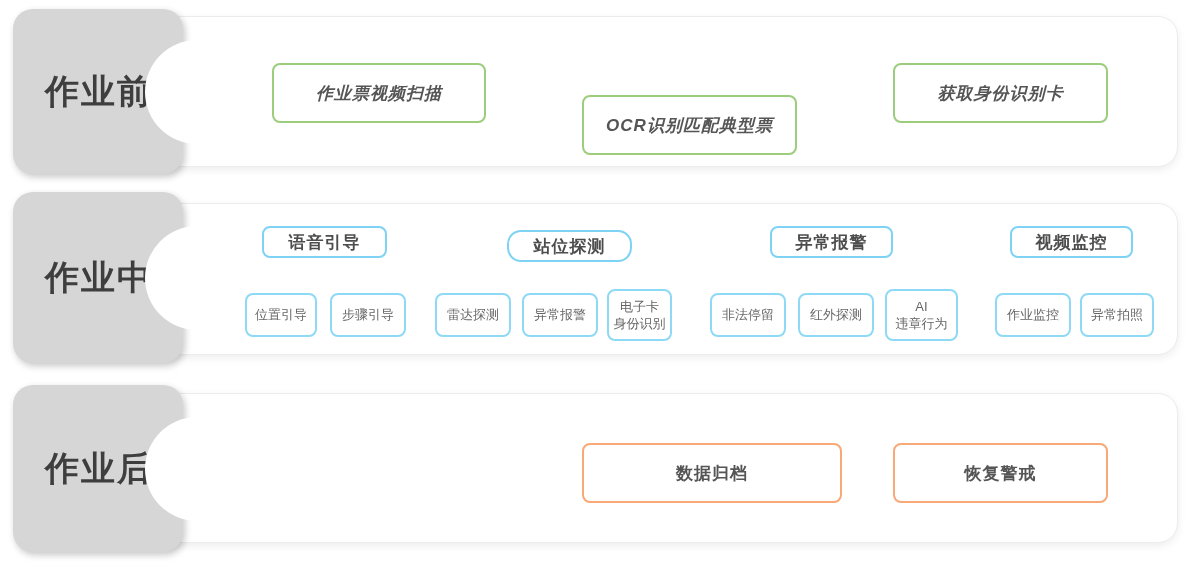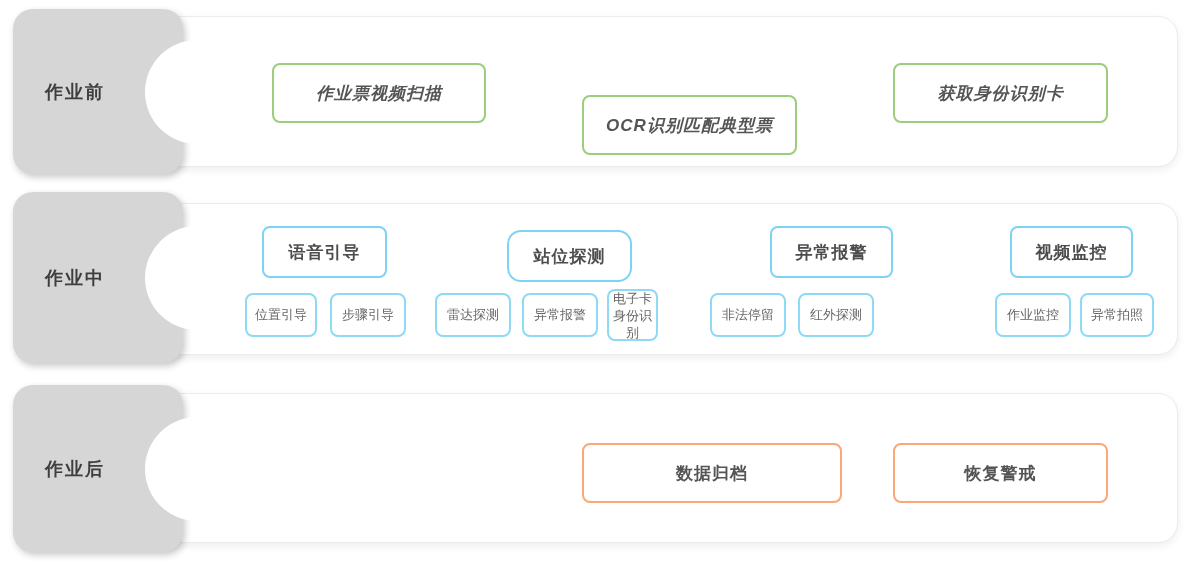--- a/index.html
+++ b/index.html
@@ -22,37 +22,37 @@
     border:1px solid var(--panel-border);border-radius:20px;
     box-shadow:0 3px 8px rgba(0,0,0,0.07);
     box-sizing:border-box;z-index:0;
   }
   .side-label{
     position:absolute;left:13px;width:170px;background:var(--label-bg);
     border-radius:20px;box-shadow:2px 3px 7px rgba(0,0,0,0.22);
     display:flex;align-items:center;z-index:1;box-sizing:border-box;
   }
   .side-label-text{
-    font-size:18px;font-weight:bold;color:var(--label-text);
+    font-size:34px;font-weight:bold;color:var(--label-text);
     padding-left:32px;letter-spacing:2px;
   }
   .notch{
     position:absolute;width:104px;height:104px;border-radius:50%;
     background:#ffffff;left:132px;top:50%;transform:translateY(-50%);
     z-index:2;
   }
   .box{
     position:absolute;display:flex;align-items:center;justify-content:center;
     text-align:center;background:#ffffff;border-radius:8px;
     box-sizing:border-box;z-index:3;
   }
   .box.main{height:60px;font-size:17px;font-weight:bold;color:var(--box-text);letter-spacing:1px;}
   .box.green{border:2px solid var(--green);font-style:italic;}
   .box.orange{border:2px solid var(--orange);}
-  .box.header{height:52px;font-size:17px;font-weight:bold;color:#4d4d4d;border:2px solid var(--blue);letter-spacing:1px;}
+  .box.header{height:32px;font-size:17px;font-weight:bold;color:#4d4d4d;border:2px solid var(--blue);letter-spacing:1px;}
   .box.sub{height:44px;font-size:13px;color:var(--sub-text);border:2px solid var(--blue-light);}
   .box.sub.tall{height:52px;flex-direction:column;line-height:17px;}
 </style>
 </head>
 <body>
 
 <div class="stage">
 
   <div class="panel" style="top:16px;height:151px;"></div>
   <div class="side-label" style="top:9px;height:165px;">
@@ -72,27 +72,31 @@
   <div class="box header" style="left:262px;top:226px;width:125px;">语音引导</div>
   <div class="box header" style="left:507px;top:230px;width:125px;border-radius:14px;">站位探测</div>
   <div class="box header" style="left:770px;top:226px;width:123px;">异常报警</div>
   <div class="box header" style="left:1010px;top:226px;width:123px;">视频监控</div>
 
   <div class="box sub" style="left:245px;top:293px;width:72px;">位置引导</div>
   <div class="box sub" style="left:330px;top:293px;width:76px;">步骤引导</div>
 
   <div class="box sub" style="left:435px;top:293px;width:76px;">雷达探测</div>
   <div class="box sub" style="left:522px;top:293px;width:76px;">异常报警</div>
-  <div class="box sub tall" style="left:607px;top:289px;width:51px;">
+  <div class="box sub tall" style="left:607px;top:289px;width:65px;">
     <span>电子卡</span>
     <span>身份识别</span>
   </div>
 
   <div class="box sub" style="left:710px;top:293px;width:76px;">非法停留</div>
   <div class="box sub" style="left:798px;top:293px;width:76px;">红外探测</div>
+  <div class="box sub tall" style="left:885px;top:289px;width:73px;">
+    <span>AI</span>
+    <span>违章行为</span>
+  </div>
 
   <div class="box sub" style="left:995px;top:293px;width:76px;">作业监控</div>
   <div class="box sub" style="left:1080px;top:293px;width:74px;">异常拍照</div>
 
   <div class="panel" style="top:393px;height:150px;"></div>
   <div class="side-label" style="top:385px;height:167px;">
     <span class="side-label-text">作业后</span>
     <span class="notch"></span>
   </div>
   <div class="box main orange" style="left:582px;top:443px;width:260px;">数据归档</div>

